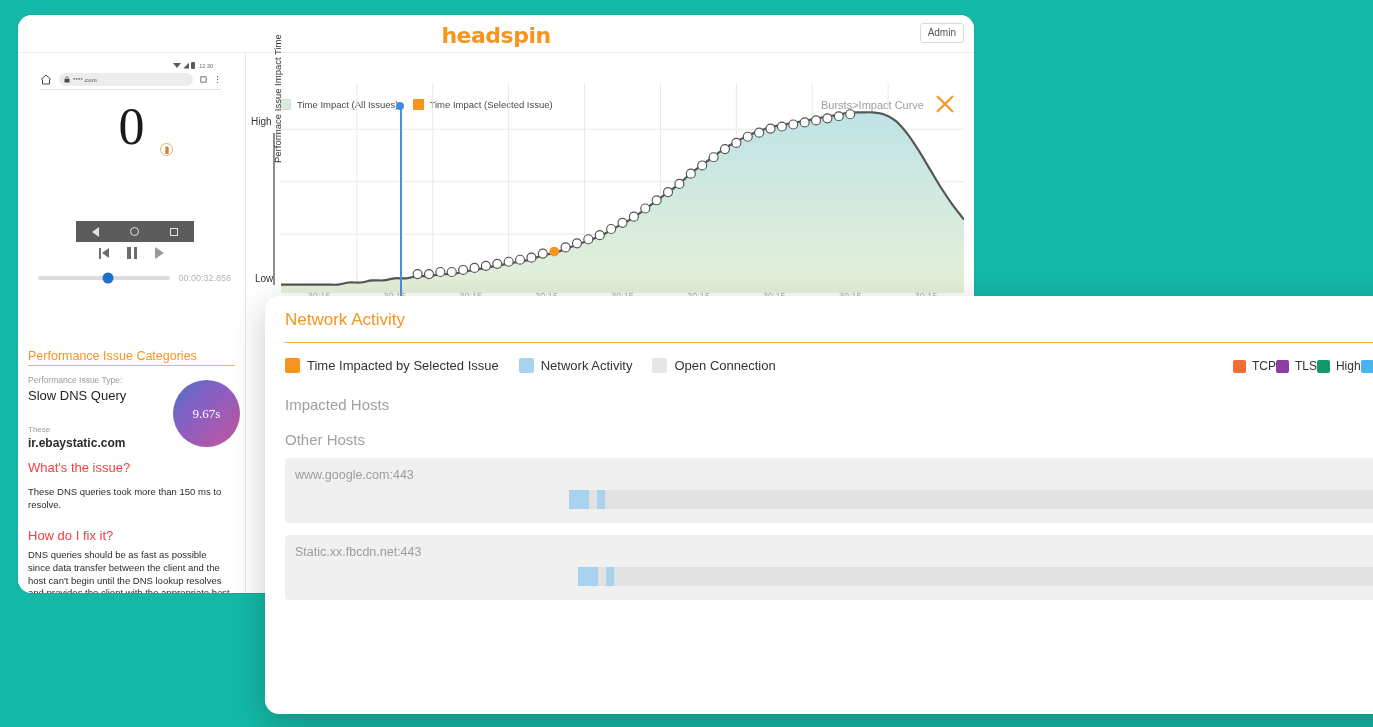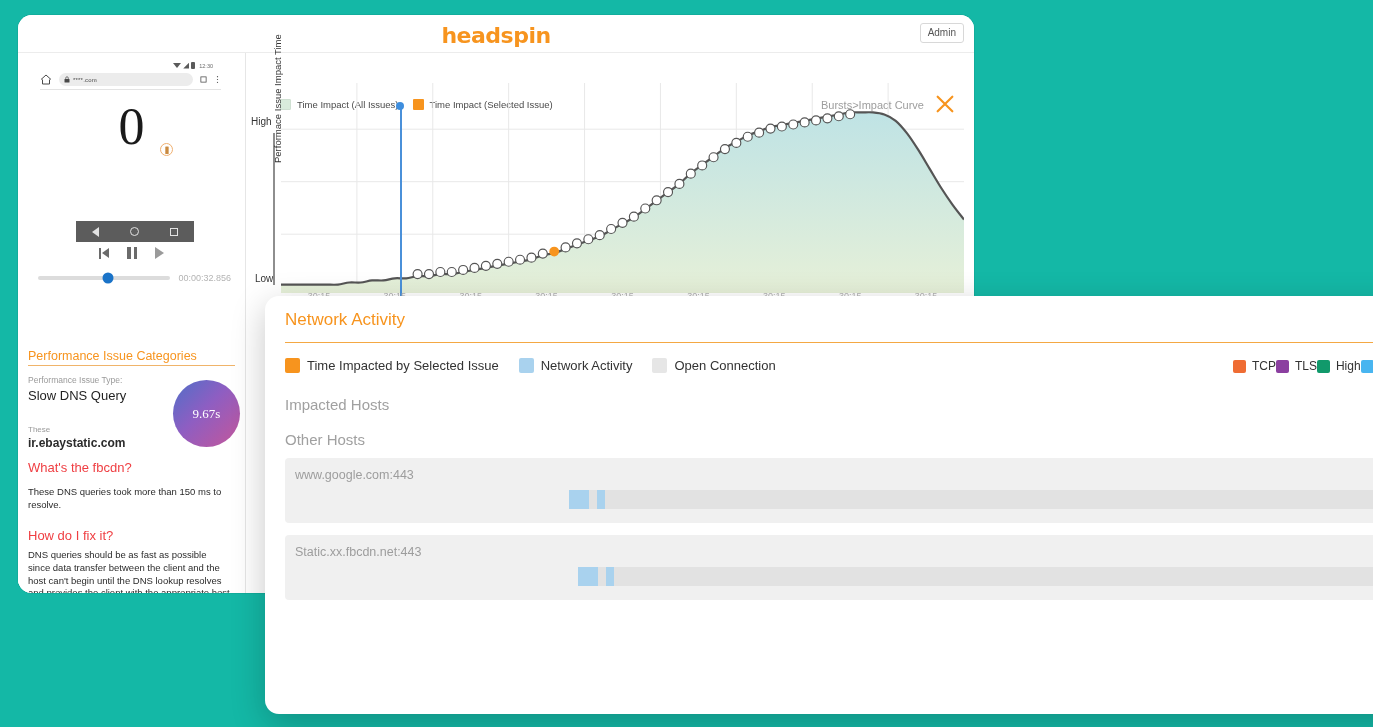--- a/index.html
+++ b/index.html
@@ -441,21 +441,21 @@
 
         <div id="cat-title">Performance Issue Categories</div>
         <div id="cat-rule"></div>
 
         <div id="issue-type-label">Performance Issue Type:</div>
         <div id="issue-type">Slow DNS Query</div>
         <div id="host-label">These</div>
         <div id="host-value">ir.ebaystatic.com</div>
         <div id="score-bubble">9.67s</div>
 
-        <div class="q-head" id="q1h">What's the fbcdn?</div>
+        <div class="q-head" id="q1h">What's the issue?</div>
         <div class="q-body" id="q1b">These DNS queries took more than 150 ms to resolve.</div>
         <div class="q-head" id="q2h">How do I fix it?</div>
         <div class="q-body" id="q2b">DNS queries should be as fast as possible since data transfer between the client and the host can't begin until the DNS lookup resolves and provides the client with the appropriate host IP address. Slow DNS lookups will negatively impact the time to first load and contribute to a poor user experience.</div>
       </div>
 
       <div id="chart-area">
 
         <div id="chart-legend">
           <div class="lg-item">
             <span class="lg-sw" style="background: rgb(217, 236, 220); border: 1px solid rgb(207, 224, 210);"></span>

